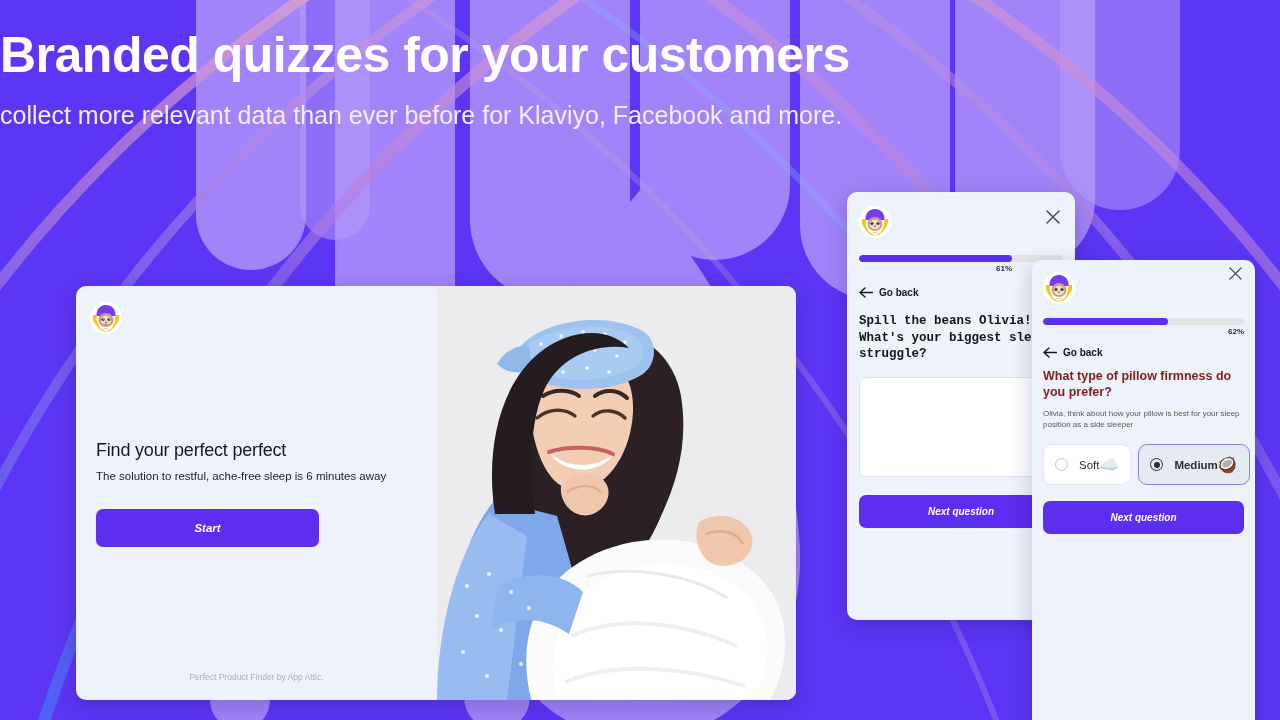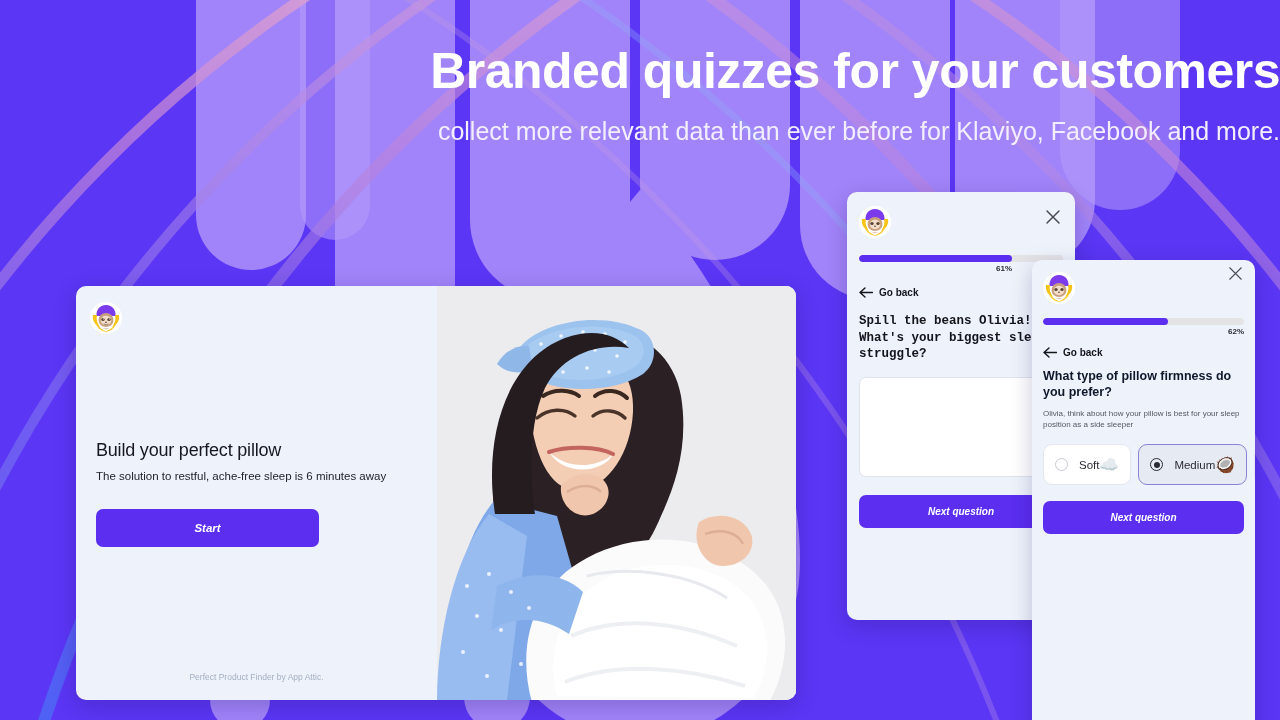--- a/index.html
+++ b/index.html
@@ -7,21 +7,21 @@
   body {
     font-family: "Liberation Sans", sans-serif;
     background:#5B36F5;
     position:relative;
   }
 
   
   #bg { position:absolute; inset:0; width:1280px; height:720px; }
 
   
-  .hero { position:absolute; top:16px; left:0; width:1280px; text-align:right; z-index:5; }
+  .hero { position:absolute; top:0; left:0; width:1280px; text-align:left; z-index:5; }
   .hero-title {
     margin-top:26px;
     font-size:50px;
     font-weight:bold;
     color:#ffffff;
     letter-spacing:-0.5px;
     line-height:1.16;
   }
   .hero-sub {
     margin-top:14px;
@@ -130,37 +130,37 @@
   }
   #mid-next { margin-top:14px; width:100%; height:33px; font-size:10px; }
 
   
   #card-right {
     left:1032px; top:260px; width:223px; height:505px;
     padding:12px 11px 0 11px;
     z-index:7;
   }
   #right-question {
-    font-size:12.5px; font-weight:bold; color:#0f172a;
+    font-size:12.5px; font-weight:bold; color:#7f1d1d;
     line-height:1.3; margin-top:10px;
   }
   #right-helper {
     font-size:8px; color:#565663; line-height:1.42; margin-top:7px;
   }
   .opt-list { margin-top:14px; display:flex; gap:7px; }
   .opt {
     height:41px;
     background:#FFFFFF;
     border:1px solid #E4E7EE;
     border-radius:9px;
     display:flex; align-items:center;
     padding:0 11px;
     cursor:pointer;
   }
-  .opt.selected { background:#E6EBF3; border:1.5px solid #8B82D6; }
+  .opt.selected { background:#E6EBF3; border:1.5px solid #8B82D6;font-weight:bold; }
   .radio {
     width:13px; height:13px; border-radius:50%;
     border:1.5px solid #C5C9D2;
     flex:none;
     position:relative;
   }
   .opt.selected .radio { border-color:#2A2A35; }
   .opt.selected .radio::after {
     content:""; position:absolute;
     left:2.5px; top:2.5px; width:6px; height:6px;
@@ -227,21 +227,21 @@
 <div class="hero">
   <div class="hero-title">Branded quizzes for your customers</div>
   <div class="hero-sub">
     <div>collect more relevant data than ever before for Klaviyo, Facebook and more.</div>
   </div>
 </div>
 
 <div class="card" id="card-left">
   <div id="left-pane">
     <div class="left-mid">
-      <div id="left-title">Build your perfect pillow</div>
+      <div id="left-title">Find your perfect perfect</div>
       <div id="left-sub">The solution to restful, ache-free sleep is 6 minutes away</div>
       <button class="btn-primary" id="start-btn">Start</button>
     </div>
     <div id="left-footer">Perfect Product Finder by App Attic.</div>
   </div>
 
   <div id="photo-pane">
     <svg viewBox="0 0 359 414" width="359" height="414" aria-hidden="true">
       <rect width="359" height="414" fill="#ECECEE"></rect>
 

